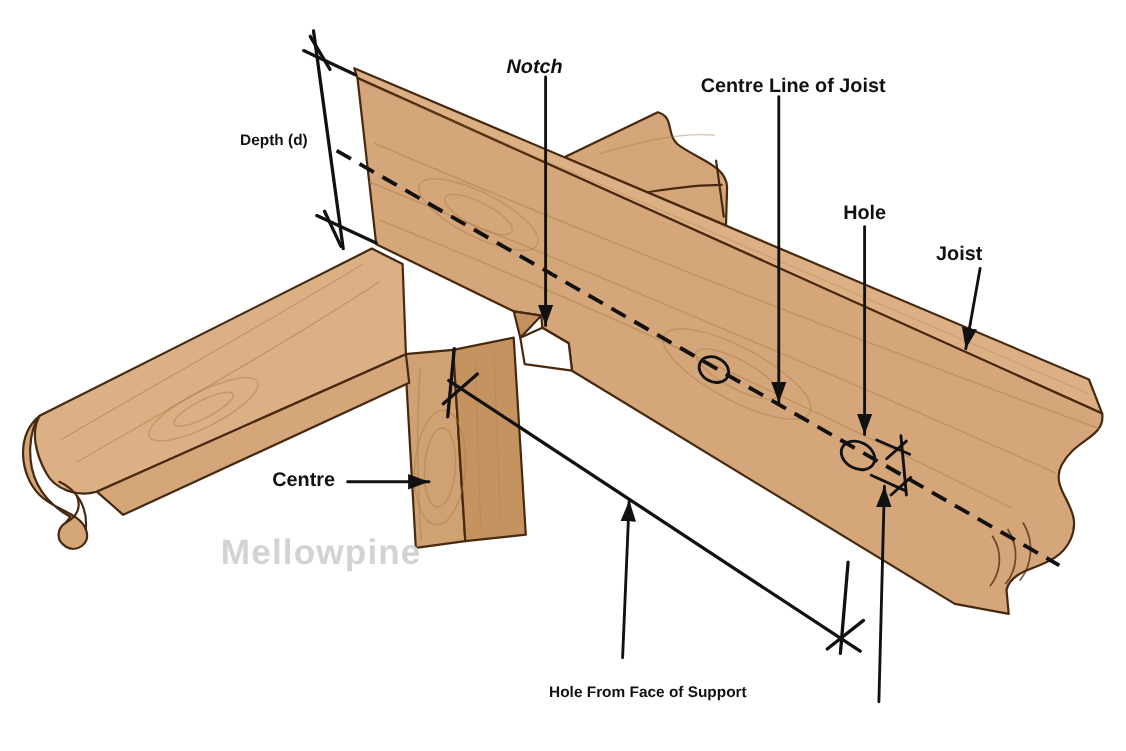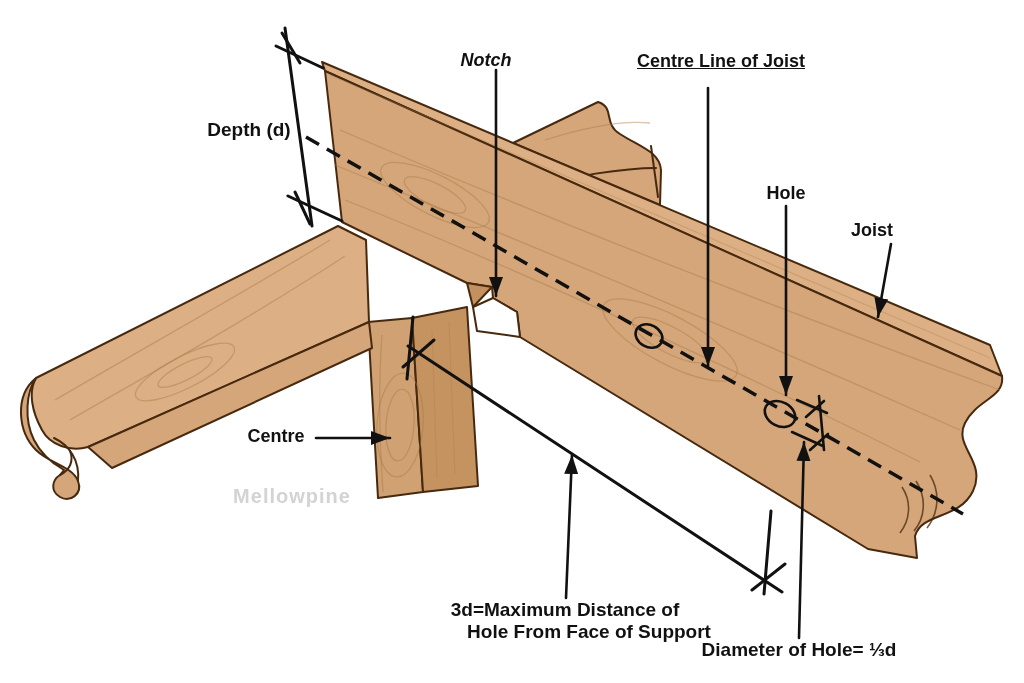--- a/index.html
+++ b/index.html
@@ -21,23 +21,23 @@
   .ink{stroke:var(--annotation,#111);stroke-width:3;fill:none;stroke-linecap:round;}
   .ink-thin{stroke:var(--annotation,#111);stroke-width:2.6;fill:none;stroke-linecap:round;}
   .dash{stroke:var(--annotation,#111);stroke-width:3.5;fill:none;stroke-dasharray:15 9;}
   .hole-mark{stroke:var(--annotation,#111);stroke-width:2.6;fill:none;}
   .endgrain{stroke:var(--outline,#47290f);stroke-width:1.6;fill:none;opacity:.75;}
   .lbl{
     position:absolute;transform:translateX(-50%);
     font-weight:bold;font-size:18px;color:var(--annotation,#111);
     white-space:nowrap;line-height:1.1;
   }
-  .lbl-big{font-size:19px;}
+  .lbl-big{font-size:14px;}
   .watermark{
-    font-size:20px;color:var(--watermark,#d3d3d3);letter-spacing:1px;
+    font-size:32px;color:var(--watermark,#d3d3d3);letter-spacing:1px;
   }
 </style>
 </head>
 <body>
 
 <div id="stage" style="--background: #ffffff; --outline: #47290f; --wood-face: #d5a679; --wood-top: #dcb084; --wood-side: #c3915f; --wood-post: #cfa173; --wood-post-side: #c5935f; --annotation: #111111; --watermark: #d3d3d3; --grain: #a87948;">
   <svg viewBox="0 0 1024 683" width="1024" height="683">
     <defs>
       <marker id="ah" markerUnits="userSpaceOnUse" markerWidth="22" markerHeight="18" refX="19" refY="8" orient="auto">
         <path d="M0,1 L19,8 L0,15 Z" fill="#111"></path>
@@ -136,21 +136,19 @@
 
     <line class="ink-thin" x1="496" y1="70" x2="496" y2="296" marker-end="url(#ah)"></line>
     <line class="ink-thin" x1="708" y1="88" x2="708" y2="366" marker-end="url(#ah)"></line>
     <line class="ink-thin" x1="786" y1="206" x2="786" y2="395" marker-end="url(#ah)"></line>
     <line class="ink-thin" x1="891" y1="244" x2="878" y2="317" marker-end="url(#ah)"></line>
     <line class="ink-thin" x1="316" y1="438" x2="390" y2="438" marker-end="url(#ah)"></line>
   </svg>
 
   <div class="lbl lbl-big" style="left:249px;top:120px;">Depth (d)</div>
   <div class="lbl" style="left:486px;top:51px;font-style:italic;">Notch</div>
-  <div class="lbl" style="left:721px;top:52px;text-decoration:underline;">Centre Line of Joist</div>
+  <div class="lbl" style="left:721px;top:69px;">Centre Line of Joist</div>
   <div class="lbl" style="left:786px;top:184px;">Hole</div>
   <div class="lbl" style="left:872px;top:221px;">Joist</div>
   <div class="lbl" style="left:276px;top:427px;">Centre</div>
-  <div class="lbl lbl-big" style="left:565px;top:600px;">3d=Maximum Distance of</div>
   <div class="lbl lbl-big" style="left:565px;top:622px;margin-left:24px;">Hole From Face of Support</div>
-  <div class="lbl lbl-big" style="left:799px;top:640px;">Diameter of Hole= ⅓d</div>
   <div class="lbl watermark" style="left:292px;top:485px;">Mellowpine</div>
 </div>
 
 </body></html>

